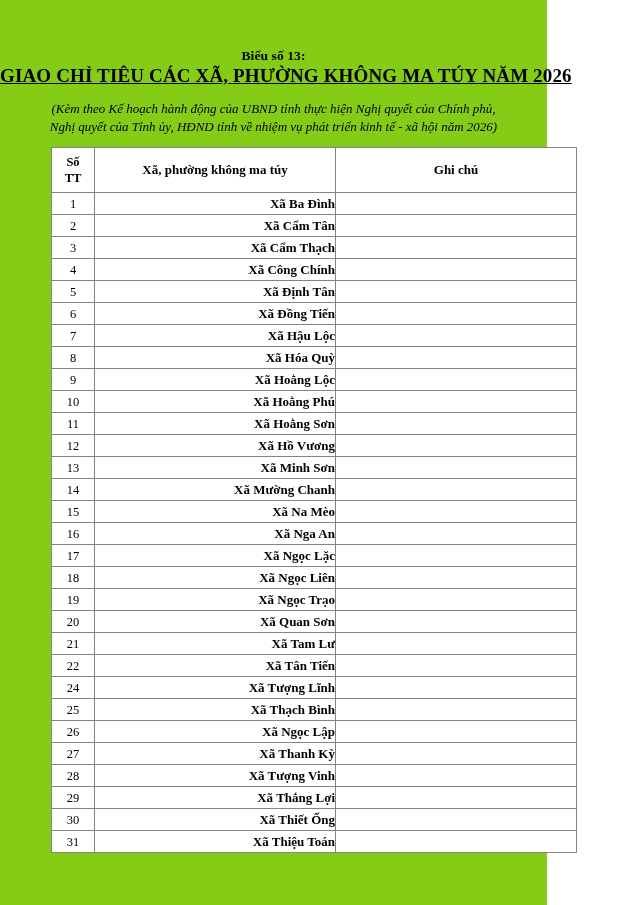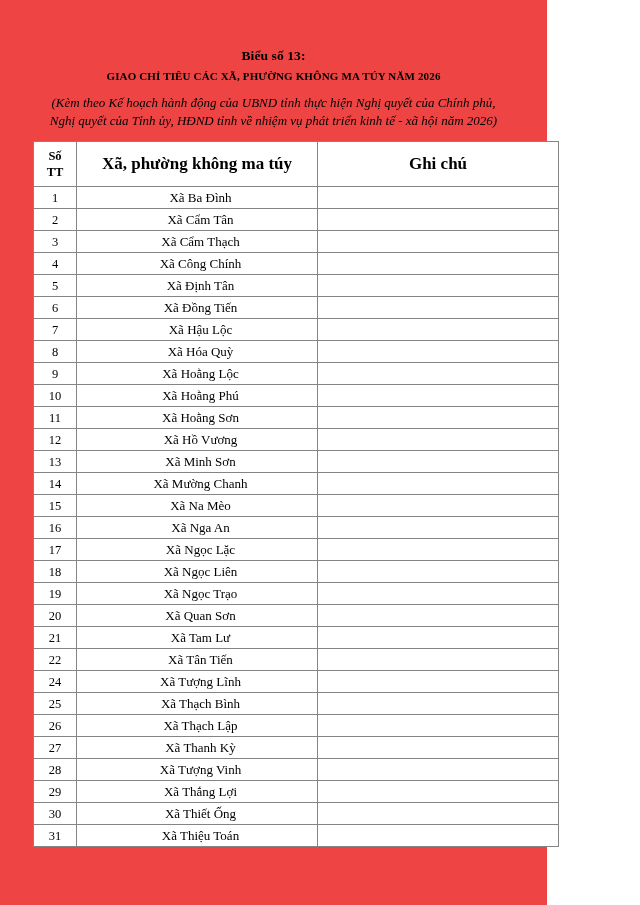--- a/index.html
+++ b/index.html
@@ -14,57 +14,58 @@
     font-family: "Liberation Serif", "DejaVu Serif", serif;
     color: #000000;
     -webkit-font-smoothing: antialiased;
   }
   .page {
     position: relative;
     width: 547px;
     height: 905px;
     box-sizing: border-box;
     padding: 0;
-    background: #ef4444;
+    background: #84cc16;
   }
 
   
   .doc-header {
     padding-top: 47px;
     text-align: center;
   }
   .biieu-line {
     font-size: 13.5px;
     font-weight: bold;
     line-height: 18px;
     letter-spacing: 0.1px;
   }
   .main-title {
-    font-size: 11px;
+    font-size: 19px;
     font-weight: bold;
     line-height: 20px;
     letter-spacing: 0.15px;
     margin-top: 1px;
     white-space: nowrap;
+    text-decoration: underline;
   }
   .subtitle {
     font-style: italic;
     font-size: 13px;
     line-height: 17.5px;
-    margin-top: 8px;
+    margin-top: 14px;
   }
   .subtitle-line {
     display: block;
     white-space: nowrap;
   }
 
   
   .table-wrap {
     margin-top: 12px;
-    padding-left: 33px;
+    padding-left: 51px;
     padding-right: 58px;
   }
   table.data-table {
     width: 525px;
     border-collapse: collapse;
     table-layout: fixed;
     background: #ffffff;
   }
   table.data-table th,
   table.data-table td {
@@ -72,41 +73,42 @@
     padding: 0;
     vertical-align: middle;
   }
   
   col.col-stt   { width: 43px; }
   col.col-name  { width: 241px; }
   col.col-note  { width: 241px; }
 
   thead th {
     font-weight: bold;
-    font-size: 17px;
+    font-size: 13px;
     text-align: center;
     height: 44px;
     line-height: 16px;
     padding: 2px 4px;
   }
   thead th.th-stt { font-size: 12.5px; }
   thead th .hdr-line { display: block; }
 
   tbody td {
     height: 21px;
     font-size: 13px;
     line-height: 20px;
   }
   tbody td.cell-stt {
     text-align: center;
     font-size: 12.5px;
   }
   tbody td.cell-name {
-    text-align: center;
+    text-align: right;
     padding-left: 7px;
+    font-weight: bold;
   }
   tbody td.cell-note {
     text-align: left;
     padding-left: 7px;
   }
 </style>
 </head>
 <body>
 
 <div class="page">
@@ -253,21 +255,21 @@
             <td class="cell-name">Xã Tượng Lĩnh</td>
             <td class="cell-note"></td>
           </tr>
           <tr>
             <td class="cell-stt">25</td>
             <td class="cell-name">Xã Thạch Bình</td>
             <td class="cell-note"></td>
           </tr>
           <tr>
             <td class="cell-stt">26</td>
-            <td class="cell-name">Xã Thạch Lập</td>
+            <td class="cell-name">Xã Ngọc Lập</td>
             <td class="cell-note"></td>
           </tr>
           <tr>
             <td class="cell-stt">27</td>
             <td class="cell-name">Xã Thanh Kỳ</td>
             <td class="cell-note"></td>
           </tr>
           <tr>
             <td class="cell-stt">28</td>
             <td class="cell-name">Xã Tượng Vinh</td>

